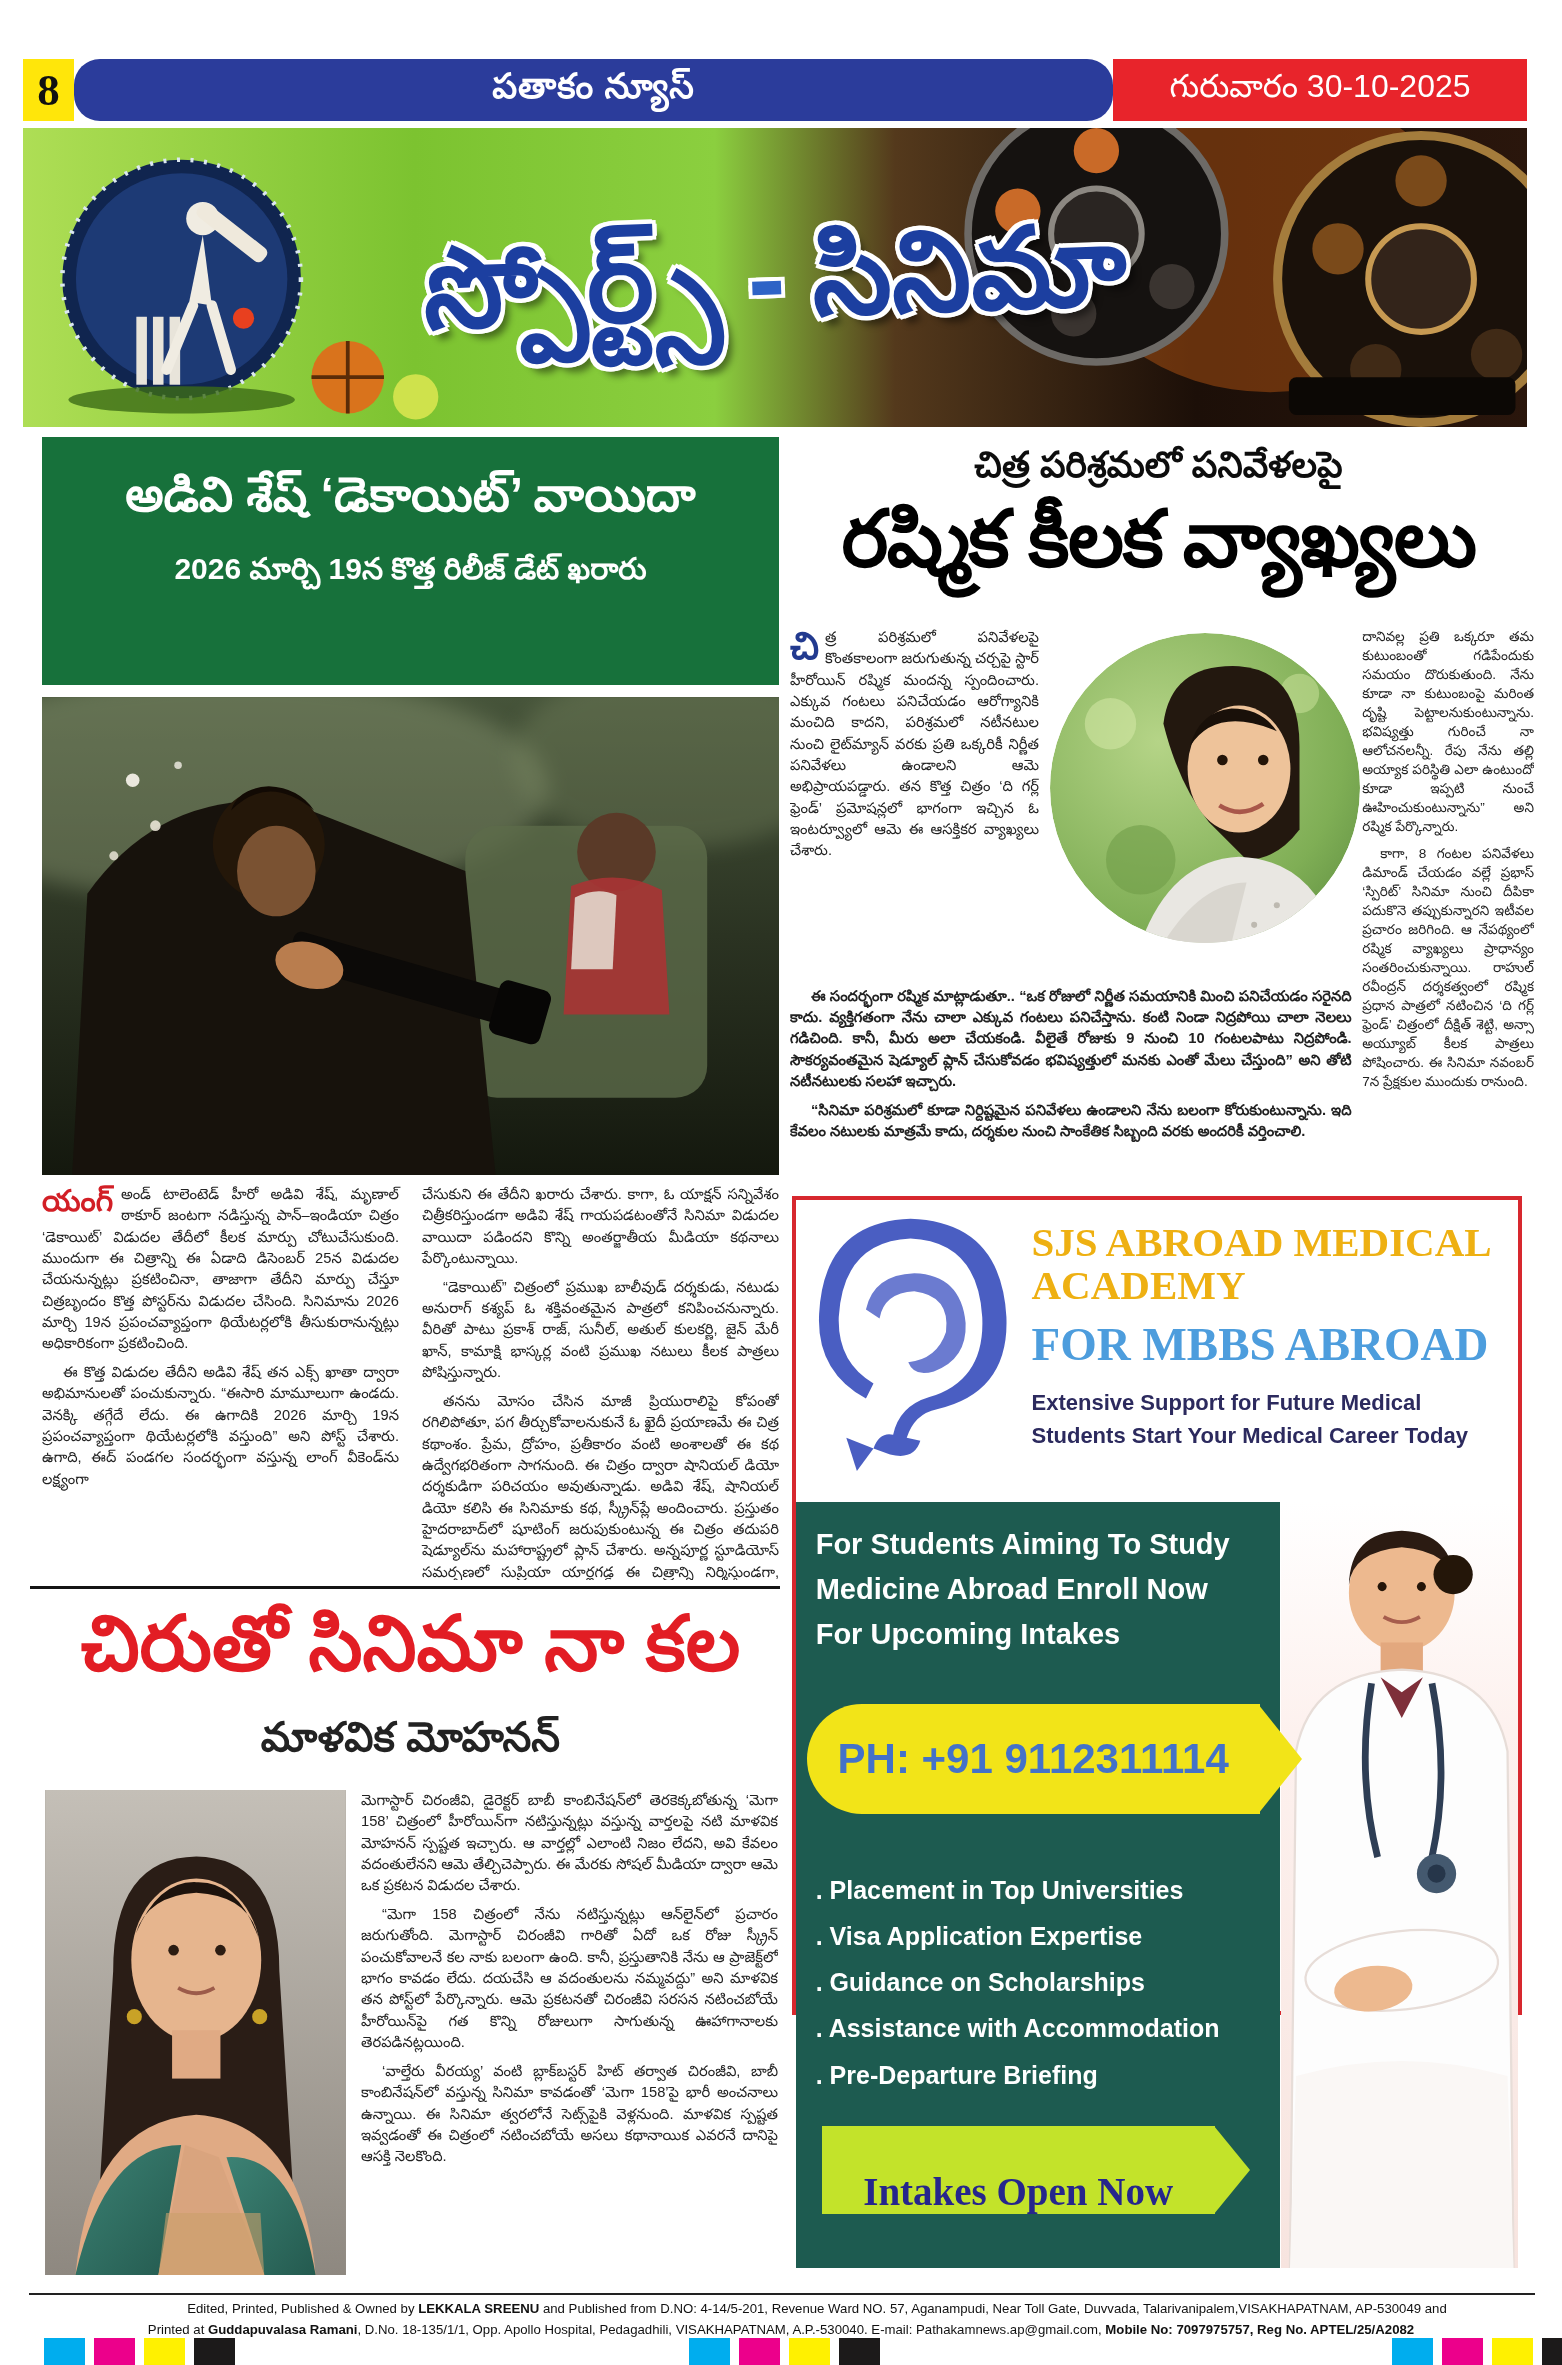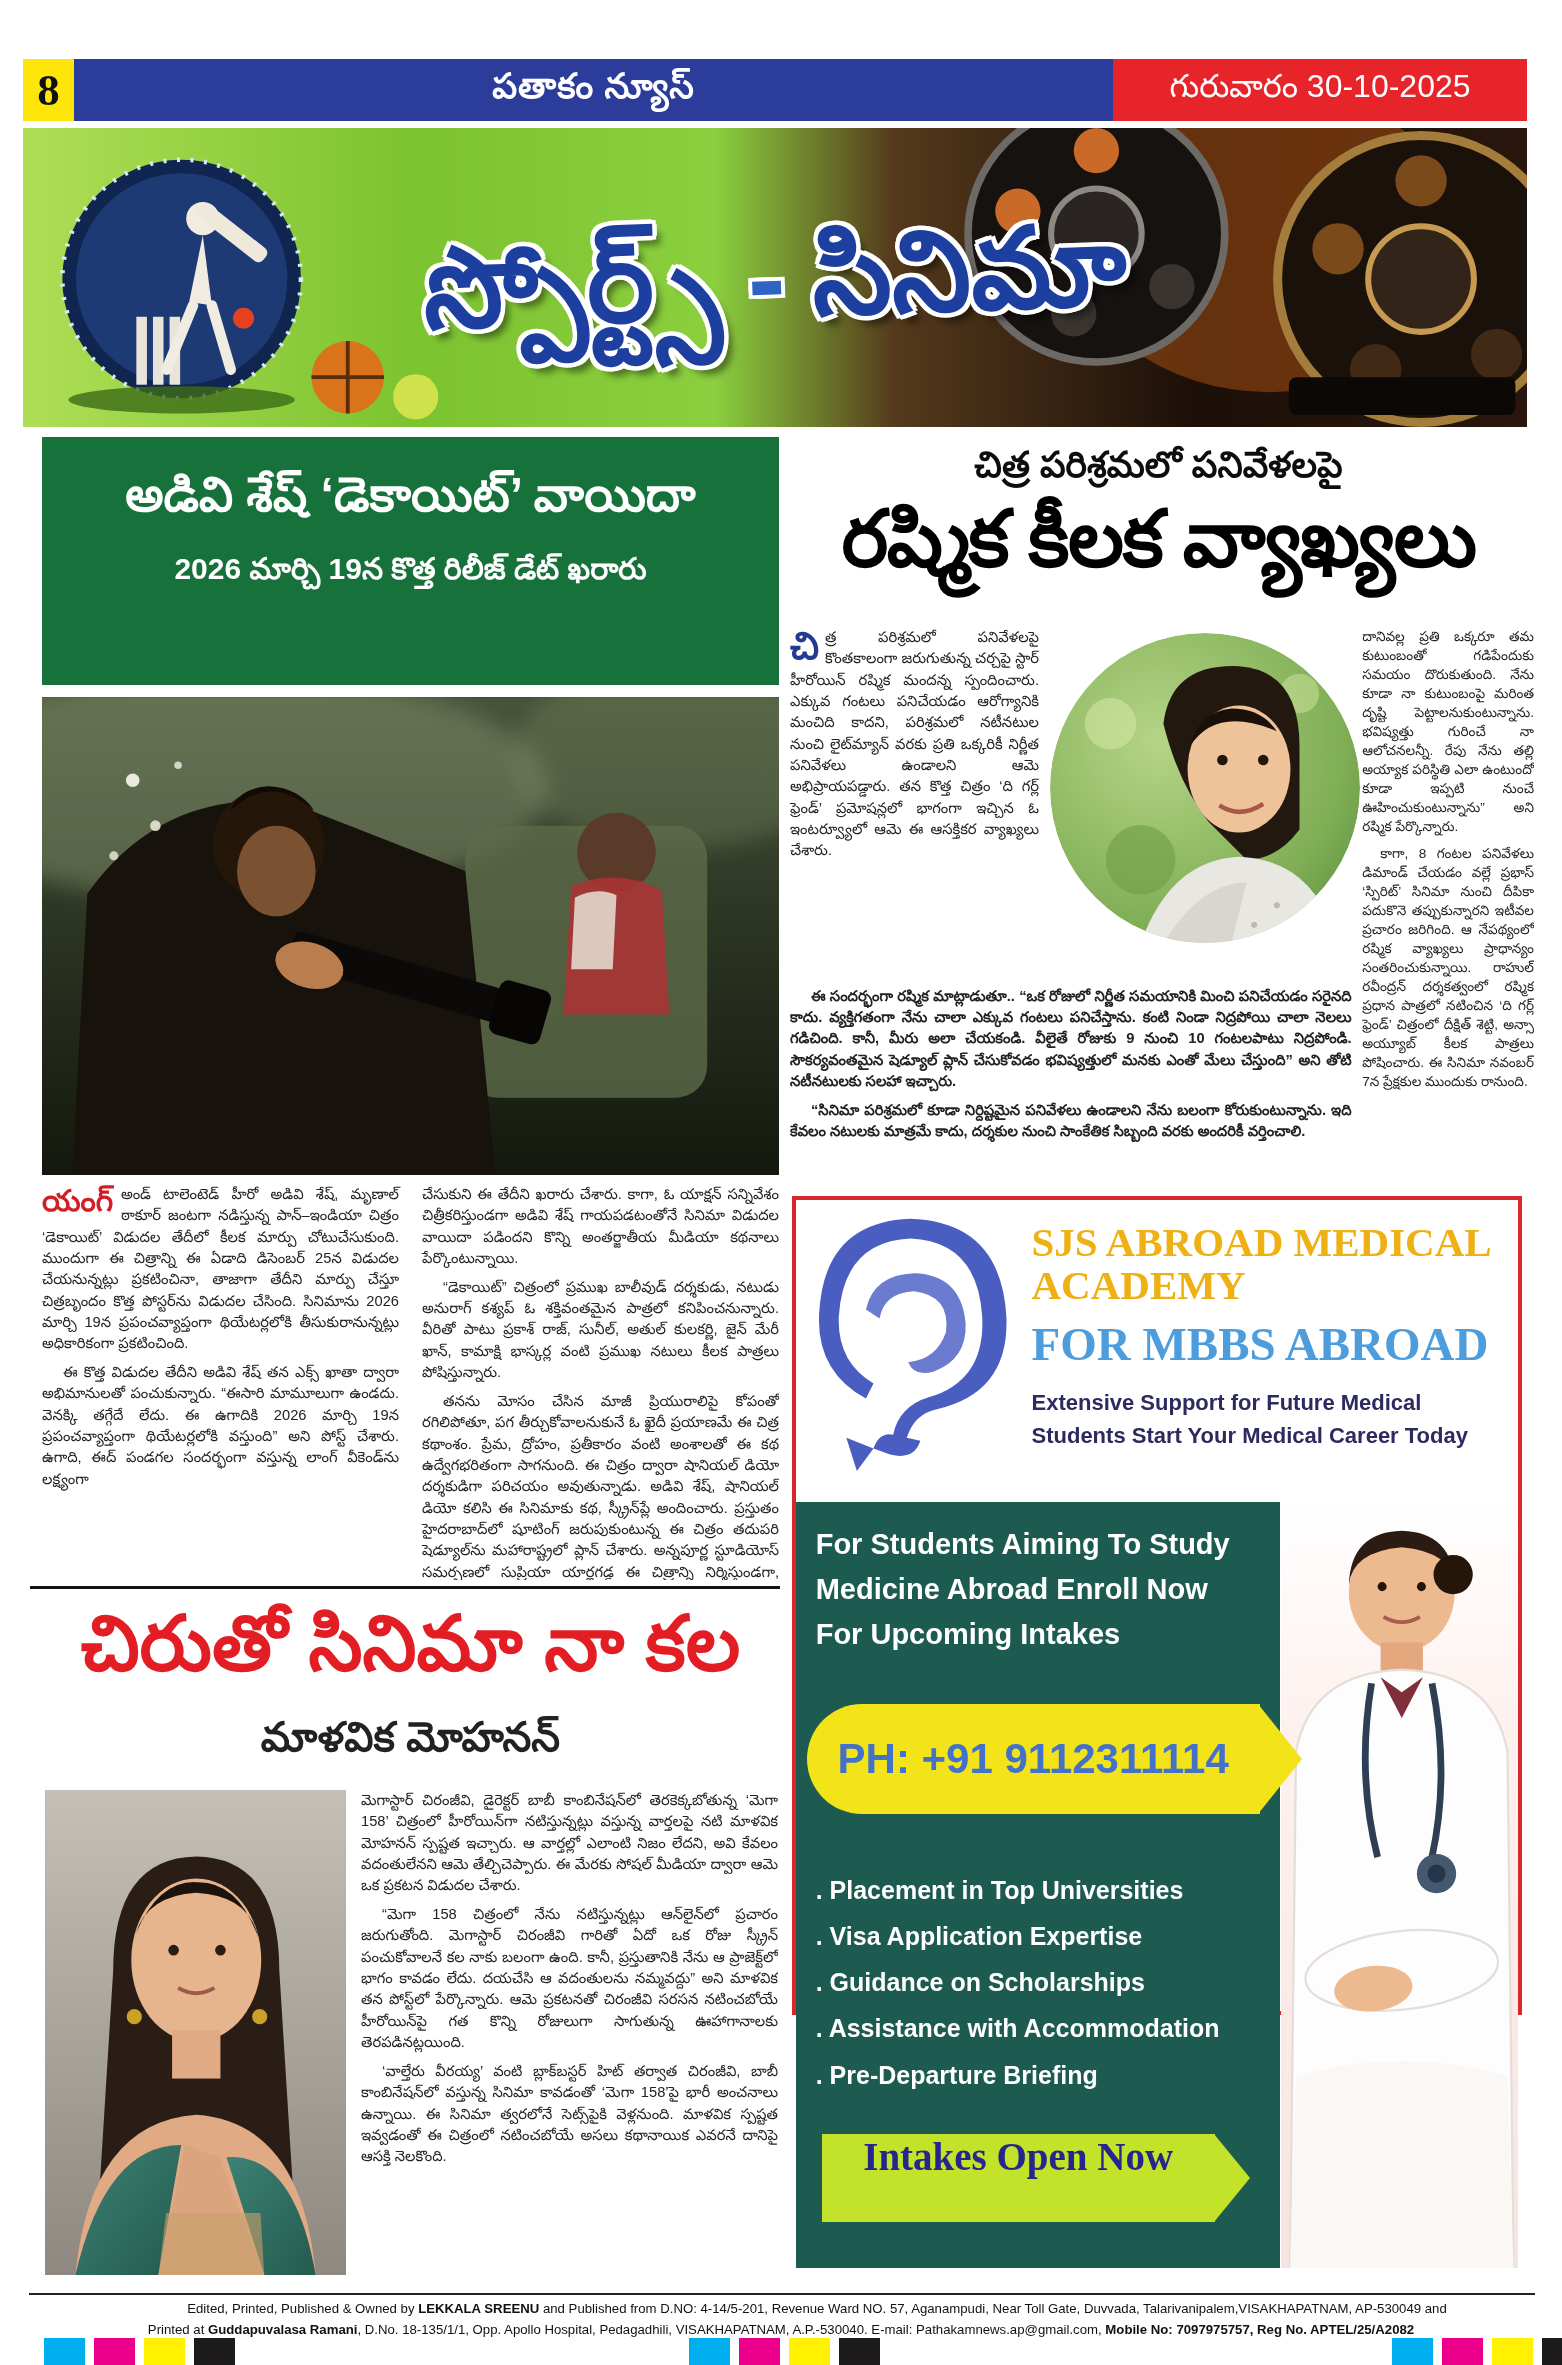--- a/index.html
+++ b/index.html
@@ -5,21 +5,21 @@
   html,body{margin:0;padding:0;background:#e9e9e9;}
   .page{position:relative;width:1562px;height:2366px;background:#ffffff;margin:0 auto;overflow:hidden;
         font-family:"Liberation Sans", sans-serif;color:#1a1a1a;}
   .abs{position:absolute;}
 
   
   .hdr{top:59px;left:23px;width:1504px;height:62px;display:flex;}
   .pageno{width:51px;background:#ffe60a;color:#111;font-weight:900;font-size:45px;
           display:flex;align-items:center;justify-content:center;font-family:"Liberation Serif",serif;}
   .masthead{flex:1;background:#2b3c9b;color:#fff;font-weight:800;font-size:35px;
-            display:flex;align-items:center;justify-content:center;letter-spacing:0.8px;}
+            display:flex;align-items:center;justify-content:center;letter-spacing:0.8px;border-radius:26px;}
   .datebox{width:414px;background:#e8242b;color:#fff;font-weight:400;font-size:32px;
            display:flex;align-items:center;justify-content:center;}
 
   
   .banner{top:128px;left:23px;width:1504px;height:299px;overflow:hidden;
           background:linear-gradient(90deg,#aede55 0%,#7cc330 26%,#8bcf3f 46%,#54391c 58%,#1c0f08 78%,#2a160c 100%);}
   .banner svg{position:absolute;top:0;left:0;}
   .banner-title{position:absolute;top:0;left:0;width:100%;height:100%;display:flex;align-items:center;
                 justify-content:center;gap:27px;transform:rotate(-2deg);}
   .banner-word{font-size:113px;font-weight:900;color:#1c3fa0;line-height:1;
@@ -70,22 +70,22 @@
   .greenpanel{position:absolute;left:0;top:0;width:484px;height:100%;background:#1d5b50;color:#fff;
               padding:19.7px 18px 0 19.7px;box-sizing:border-box;}
   .gp-head{font-size:29px;font-weight:600;line-height:1.55;}
   .phone-arrow{position:relative;margin:47px 0 0 -9px;width:453px;height:110px;background:#f2e418;
                border-radius:60px 0 0 60px;display:flex;align-items:center;justify-content:center;}
   .phone-arrow:after{content:"";position:absolute;right:-42px;top:0;border-top:55px solid transparent;
                border-bottom:55px solid transparent;border-left:44px solid #f2e418;}
   .phone-text{font-size:42px;font-weight:900;color:#4472c8;}
   .ad-bullets{margin-top:53px;}
   .ad-bullet{font-size:25px;font-weight:600;line-height:1.85;}
-  .cta-arrow{position:relative;margin:36px 0 0 6px;width:393px;height:88px;background:#c3e32a;
-             display:flex;align-items:flex-start;justify-content:center;}
+  .cta-arrow{position:relative;margin:28px 0 0 6px;width:393px;height:88px;background:#c3e32a;
+             display:flex;align-items:flex-end;justify-content:center;}
   .cta-arrow:after{content:"";position:absolute;right:-35px;top:0;border-top:44px solid transparent;
              border-bottom:44px solid transparent;border-left:36px solid #c3e32a;}
   .cta-text{font-size:39px;font-weight:900;color:#26268c;font-family:"Liberation Serif",serif;}
   .terms{margin-top:56px;text-align:center;font-size:21px;font-weight:600;letter-spacing:0.8px;}
   .doctor{position:absolute;right:0;top:0;width:237px;height:100%;
           background:linear-gradient(180deg,#ffffff 0%,#fdf1ee 30%,#f7e4df 100%);overflow:hidden;}
 
   
   .footrule{top:2293px;left:29px;width:1506px;height:2.3px;background:#222;}
   .footline{left:0;width:1562px;text-align:center;font-size:13.2px;color:#111;}

